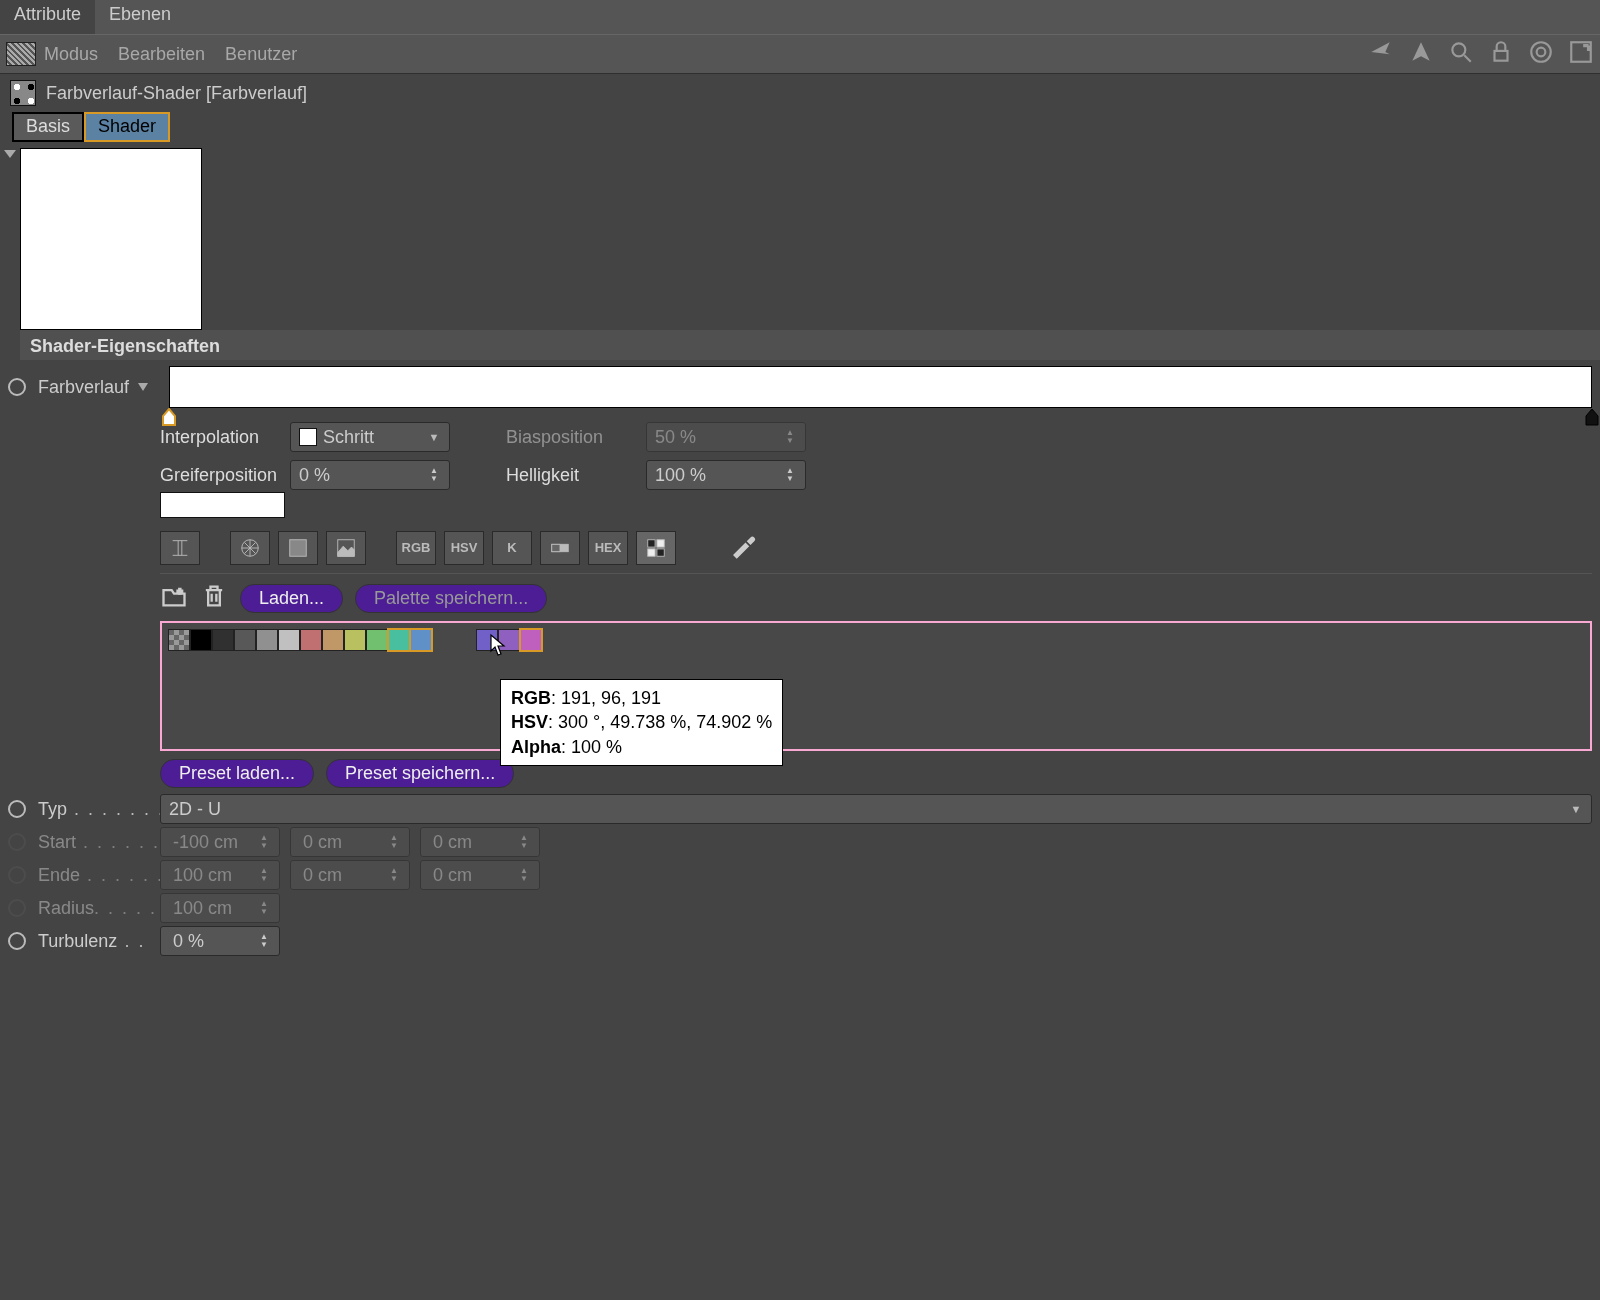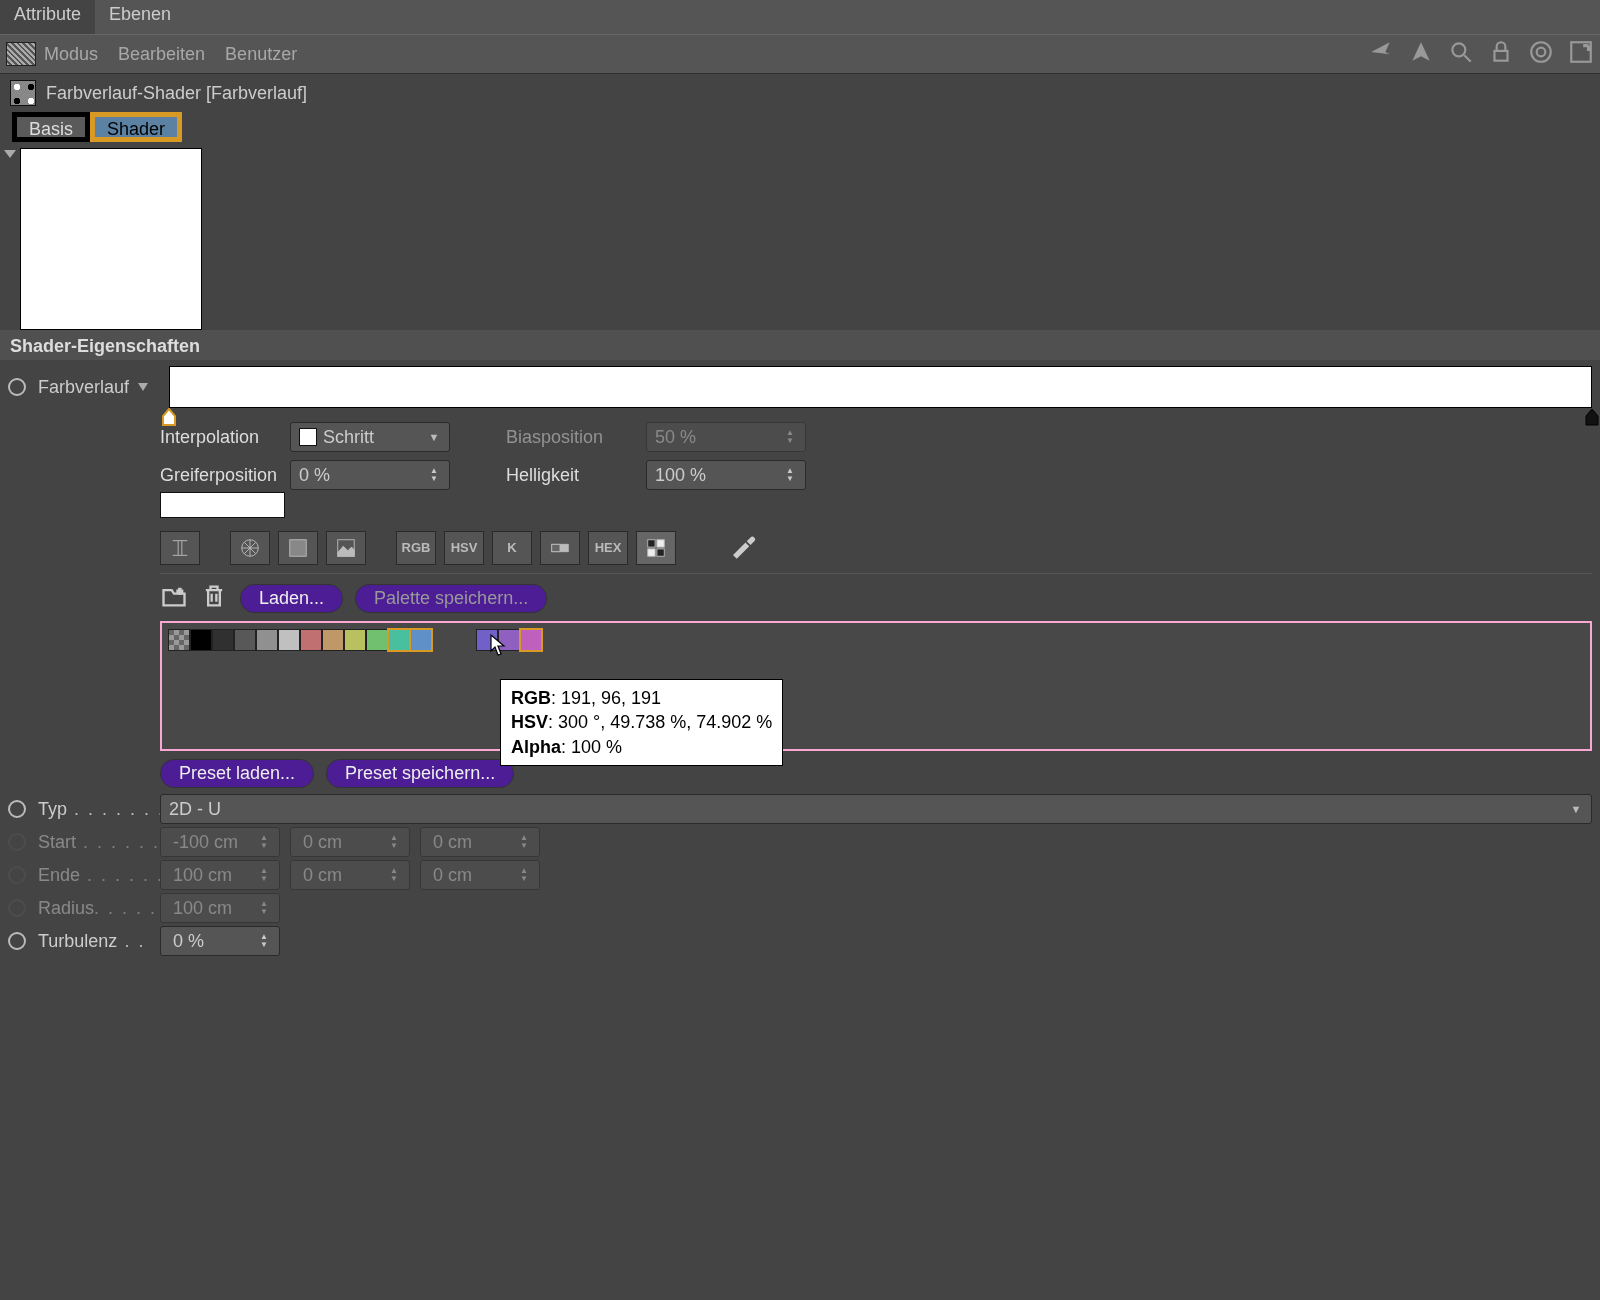--- a/index.html
+++ b/index.html
@@ -21,29 +21,29 @@
   .menubar svg{width:26px;height:26px;margin-left:14px;fill:none;stroke:#999;stroke-width:2;}
   
   .obj-header{display:flex;align-items:center;height:38px;padding:4px 10px;background:var(--bg);}
   .obj-icon{width:26px;height:26px;border:1px solid #111;margin-right:10px;background:
       radial-gradient(circle at 6px 6px,#fff 3px,transparent 3px),
       radial-gradient(circle at 20px 6px,#000 3px,transparent 3px),
       radial-gradient(circle at 6px 20px,#000 3px,transparent 3px),
       radial-gradient(circle at 20px 20px,#fff 3px,transparent 3px),#888;}
   
   .obj-tabs{display:flex;padding-left:12px;height:30px;}
-  .obj-tab{padding:2px 12px;background:#5a5a5a;border:5px solid #000000;color:#ddd;cursor:pointer;}
+  .obj-tab{padding:2px 12px;background:#5a5a5a;border:2px solid #000000;color:#ddd;cursor:pointer;}
   .obj-tab.active{background:var(--sel);color:#000000;border-color:var(--accent);}
   
   .preview-row{display:flex;padding:6px 4px 0 4px;}
   .preview-row .tri{width:16px;height:14px;position:relative;cursor:pointer;}
   .preview-row .tri::before{content:"";display:block;width:0;height:0;border-left:6px solid transparent;border-right:6px solid transparent;border-top:8px solid #aaa;margin-top:2px;}
   .preview{width:182px;height:182px;background:#fff;border:1px solid #000;}
   
-  .sect{background:#505050;padding:4px 10px 2px;font-weight:bold;color:#ddd;height:30px;display:flex;align-items:center;}
+  .sect{background:#505050;padding:4px 10px 2px;font-weight:bold;color:#ddd;height:30px;display:flex;align-items:center;margin-left:20px;}
   .props{padding:6px 8px 8px 8px;}
   .row{display:flex;align-items:center;margin-bottom:6px;min-height:30px;}
   .radio{width:18px;height:18px;border:2px solid #bbb;border-radius:50%;margin-right:12px;flex:none;}
   .radio.off{border-color:#555;}
   .lbl{flex:none;white-space:nowrap;}
   .dots{flex:none;letter-spacing:2px;color:#bbb;}
   
   .grad-wrap{margin-left:10px;flex:1;position:relative;}
   #grad-strip{height:42px;background:#fff;border:1px solid #000;position:relative;}
   .knot{position:absolute;top:42px;width:14px;height:18px;}

